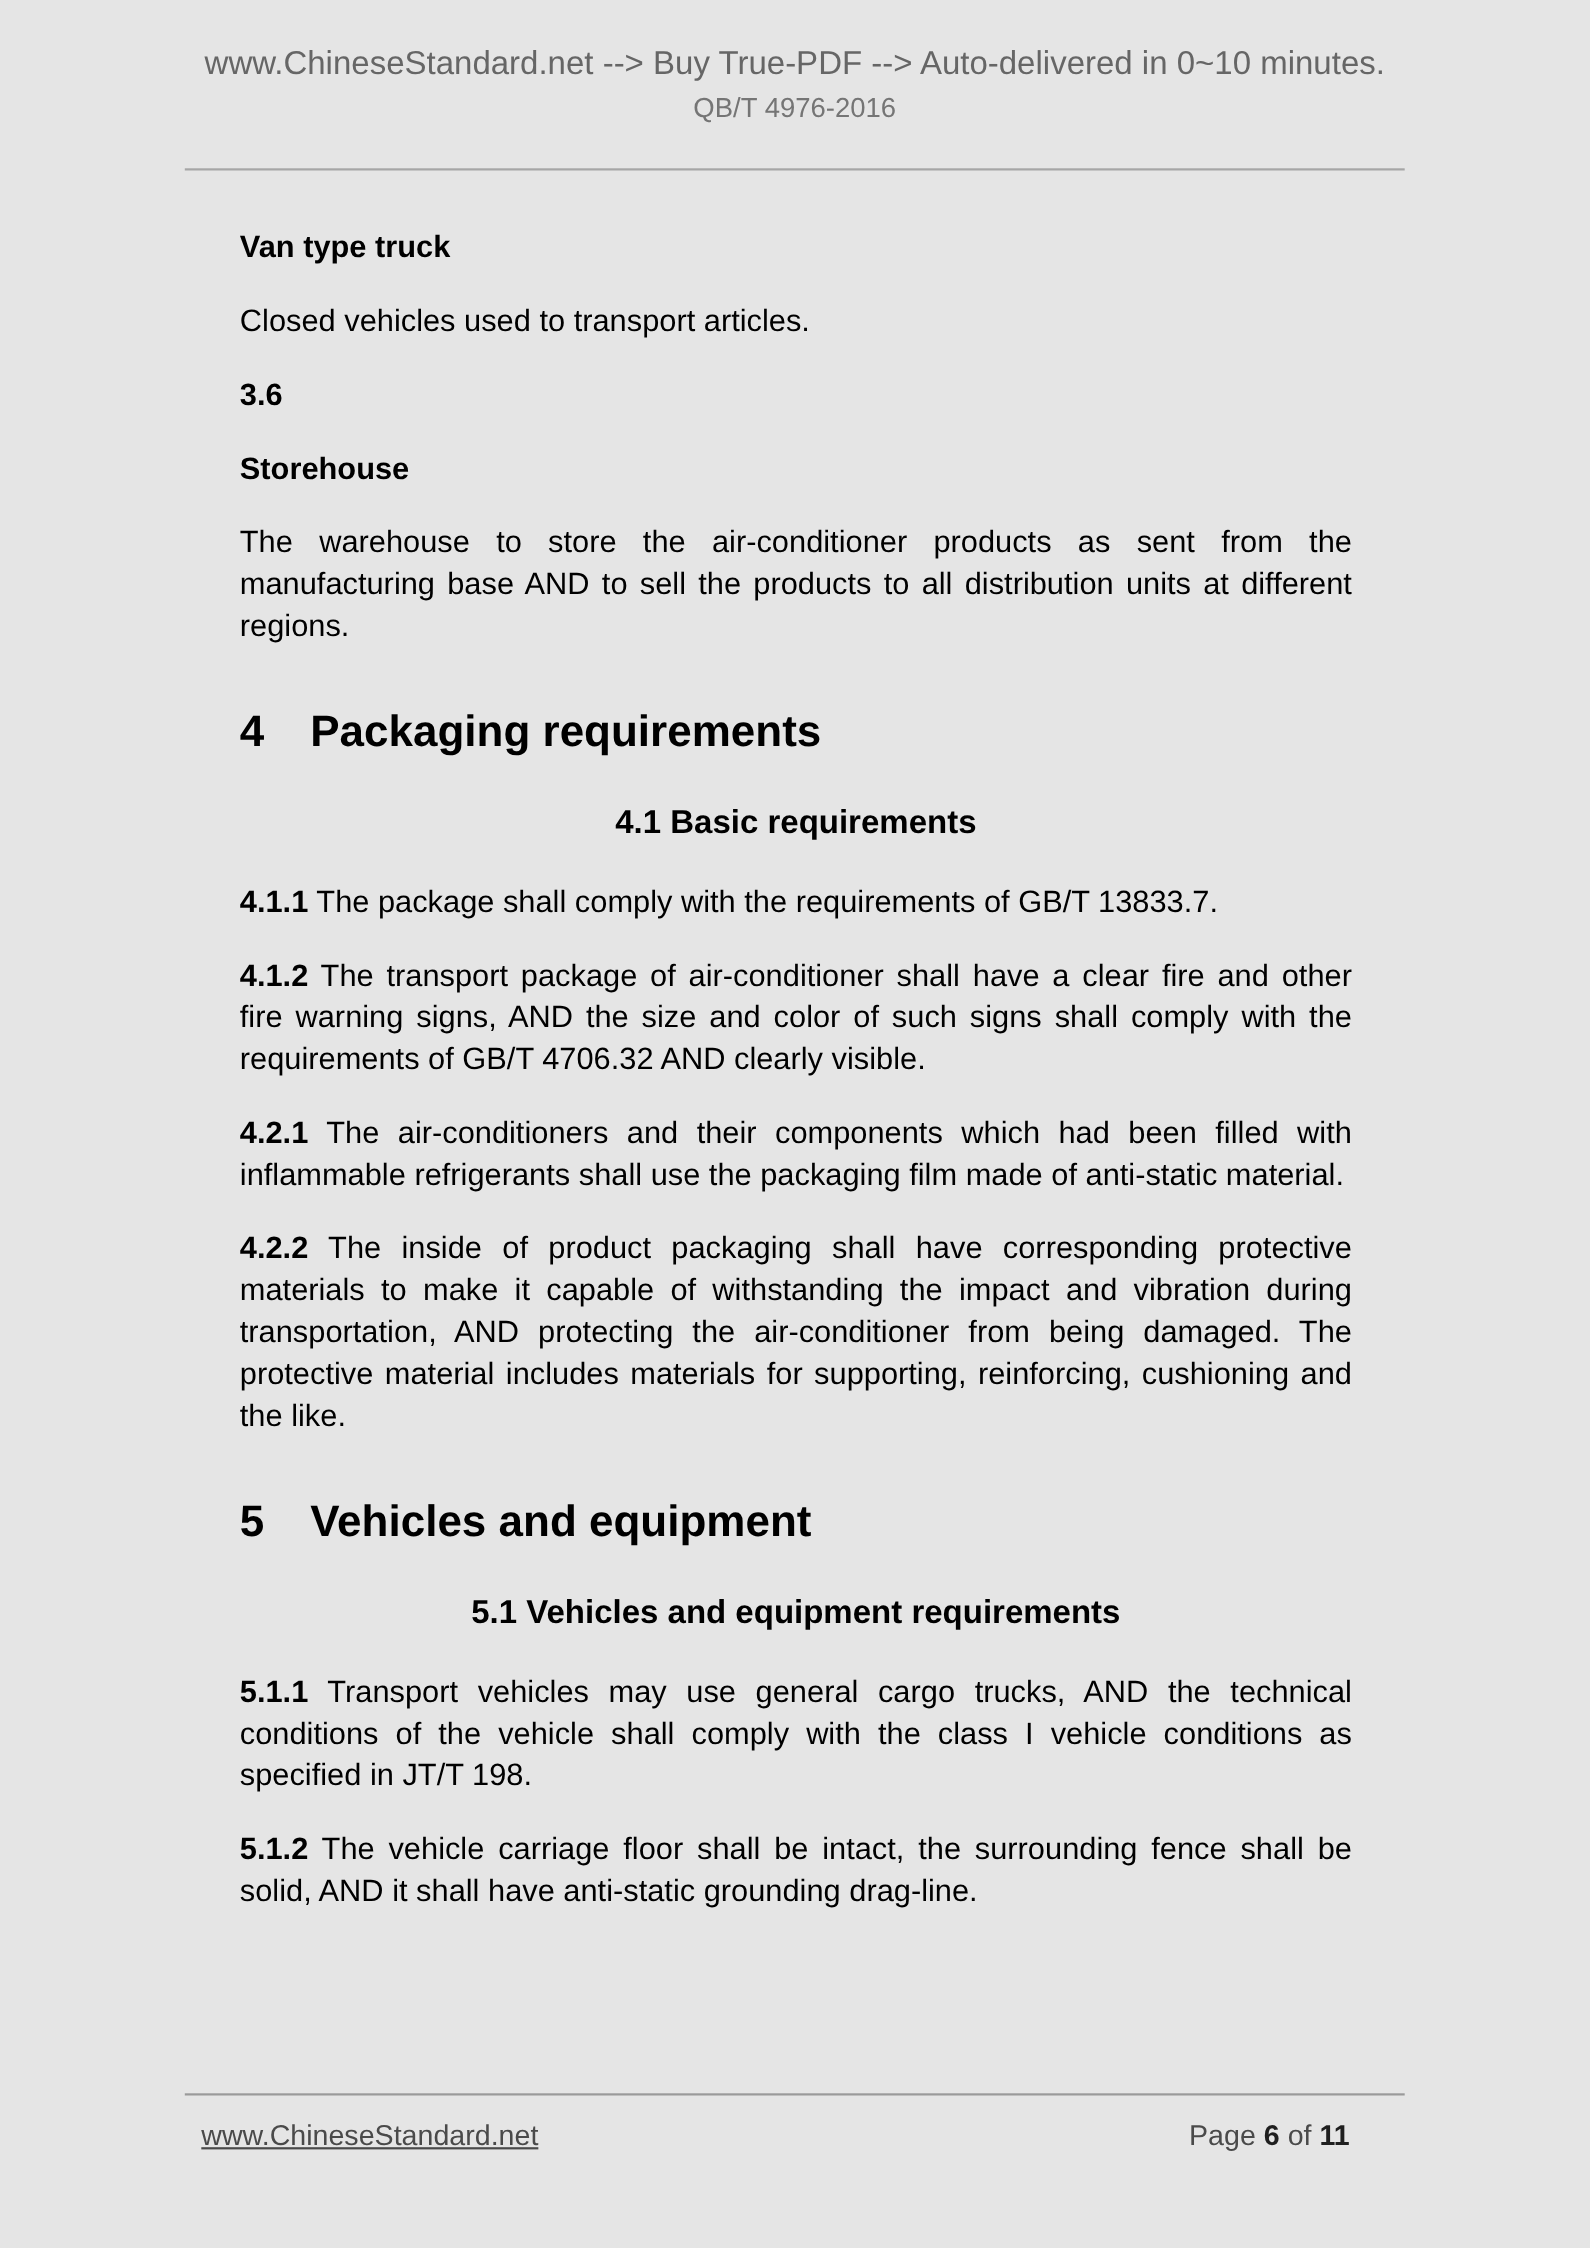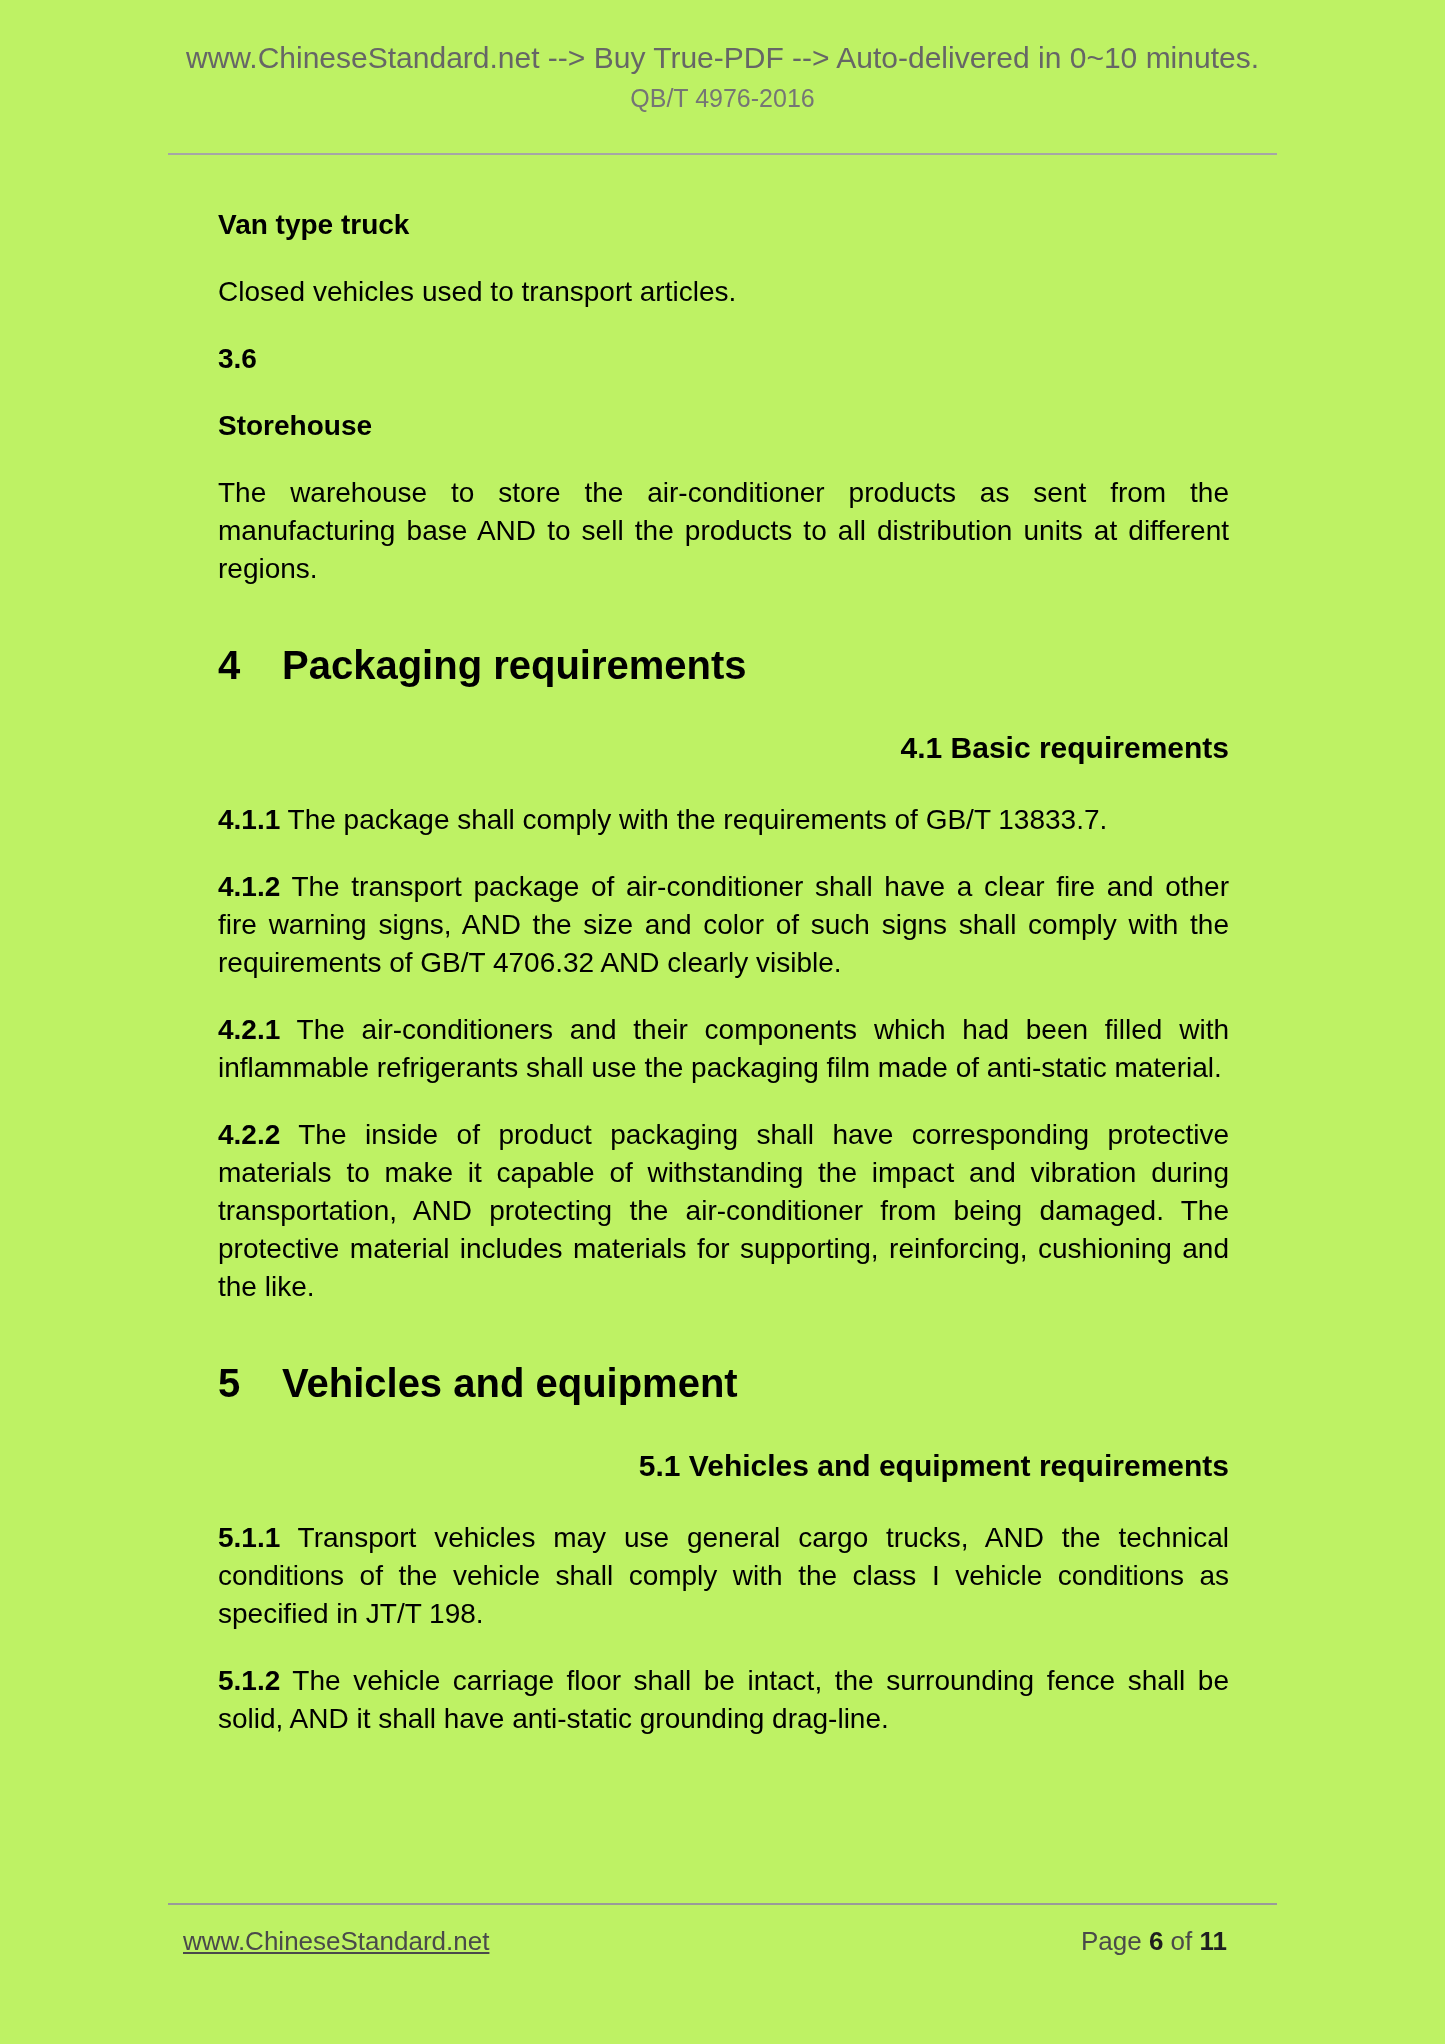--- a/index.html
+++ b/index.html
@@ -1,19 +1,19 @@
 <!DOCTYPE html>
 <html><head>
 <meta charset="utf-8">
 <style>
   html,body { margin:0; padding:0; background:#ffffff; }
   .page {
     position:relative;
     width:1445px; height:2044px;
-    background:#bef264;
+    background:#e5e5e5;
     font-family:"Liberation Sans", sans-serif;
     color:#000;
     overflow:hidden;
     margin:0 auto;
   }
   .inner { padding:40px 168px 0 168px; }
 
   .hdr1 { font-size:30px; line-height:36px; color:#666666; text-align:center; white-space:nowrap; }
   .hdr2 { font-size:25px; line-height:30px; color:#757575; text-align:center; margin-top:7px; }
   .rule { height:2px; background:#a6a6a6; margin-top:40px; }
@@ -31,21 +31,21 @@
   .num-only { font-weight:bold; text-align:left; }
   .clause-num { font-weight:bold; }
 
   .h1 {
     font-weight:bold; font-size:40px; line-height:44px;
     margin:55px 0 43px 0; text-align:left;
   }
   .h1 .sec-num { display:inline-block; min-width:64px; }
   .h2 {
     font-weight:bold; font-size:30px; line-height:36px;
-    margin:31px 0 35px 0; text-align:right;
+    margin:31px 0 35px 0; text-align:center;
   }
 
   .footer-rule {
     position:absolute; left:168px; right:168px; top:1903px;
     height:2px; background:#9a9a9a;
   }
   .footer {
     position:absolute; left:168px; right:168px; top:1925px;
     font-size:26px; line-height:32px; color:#4a4a4a;
   }

